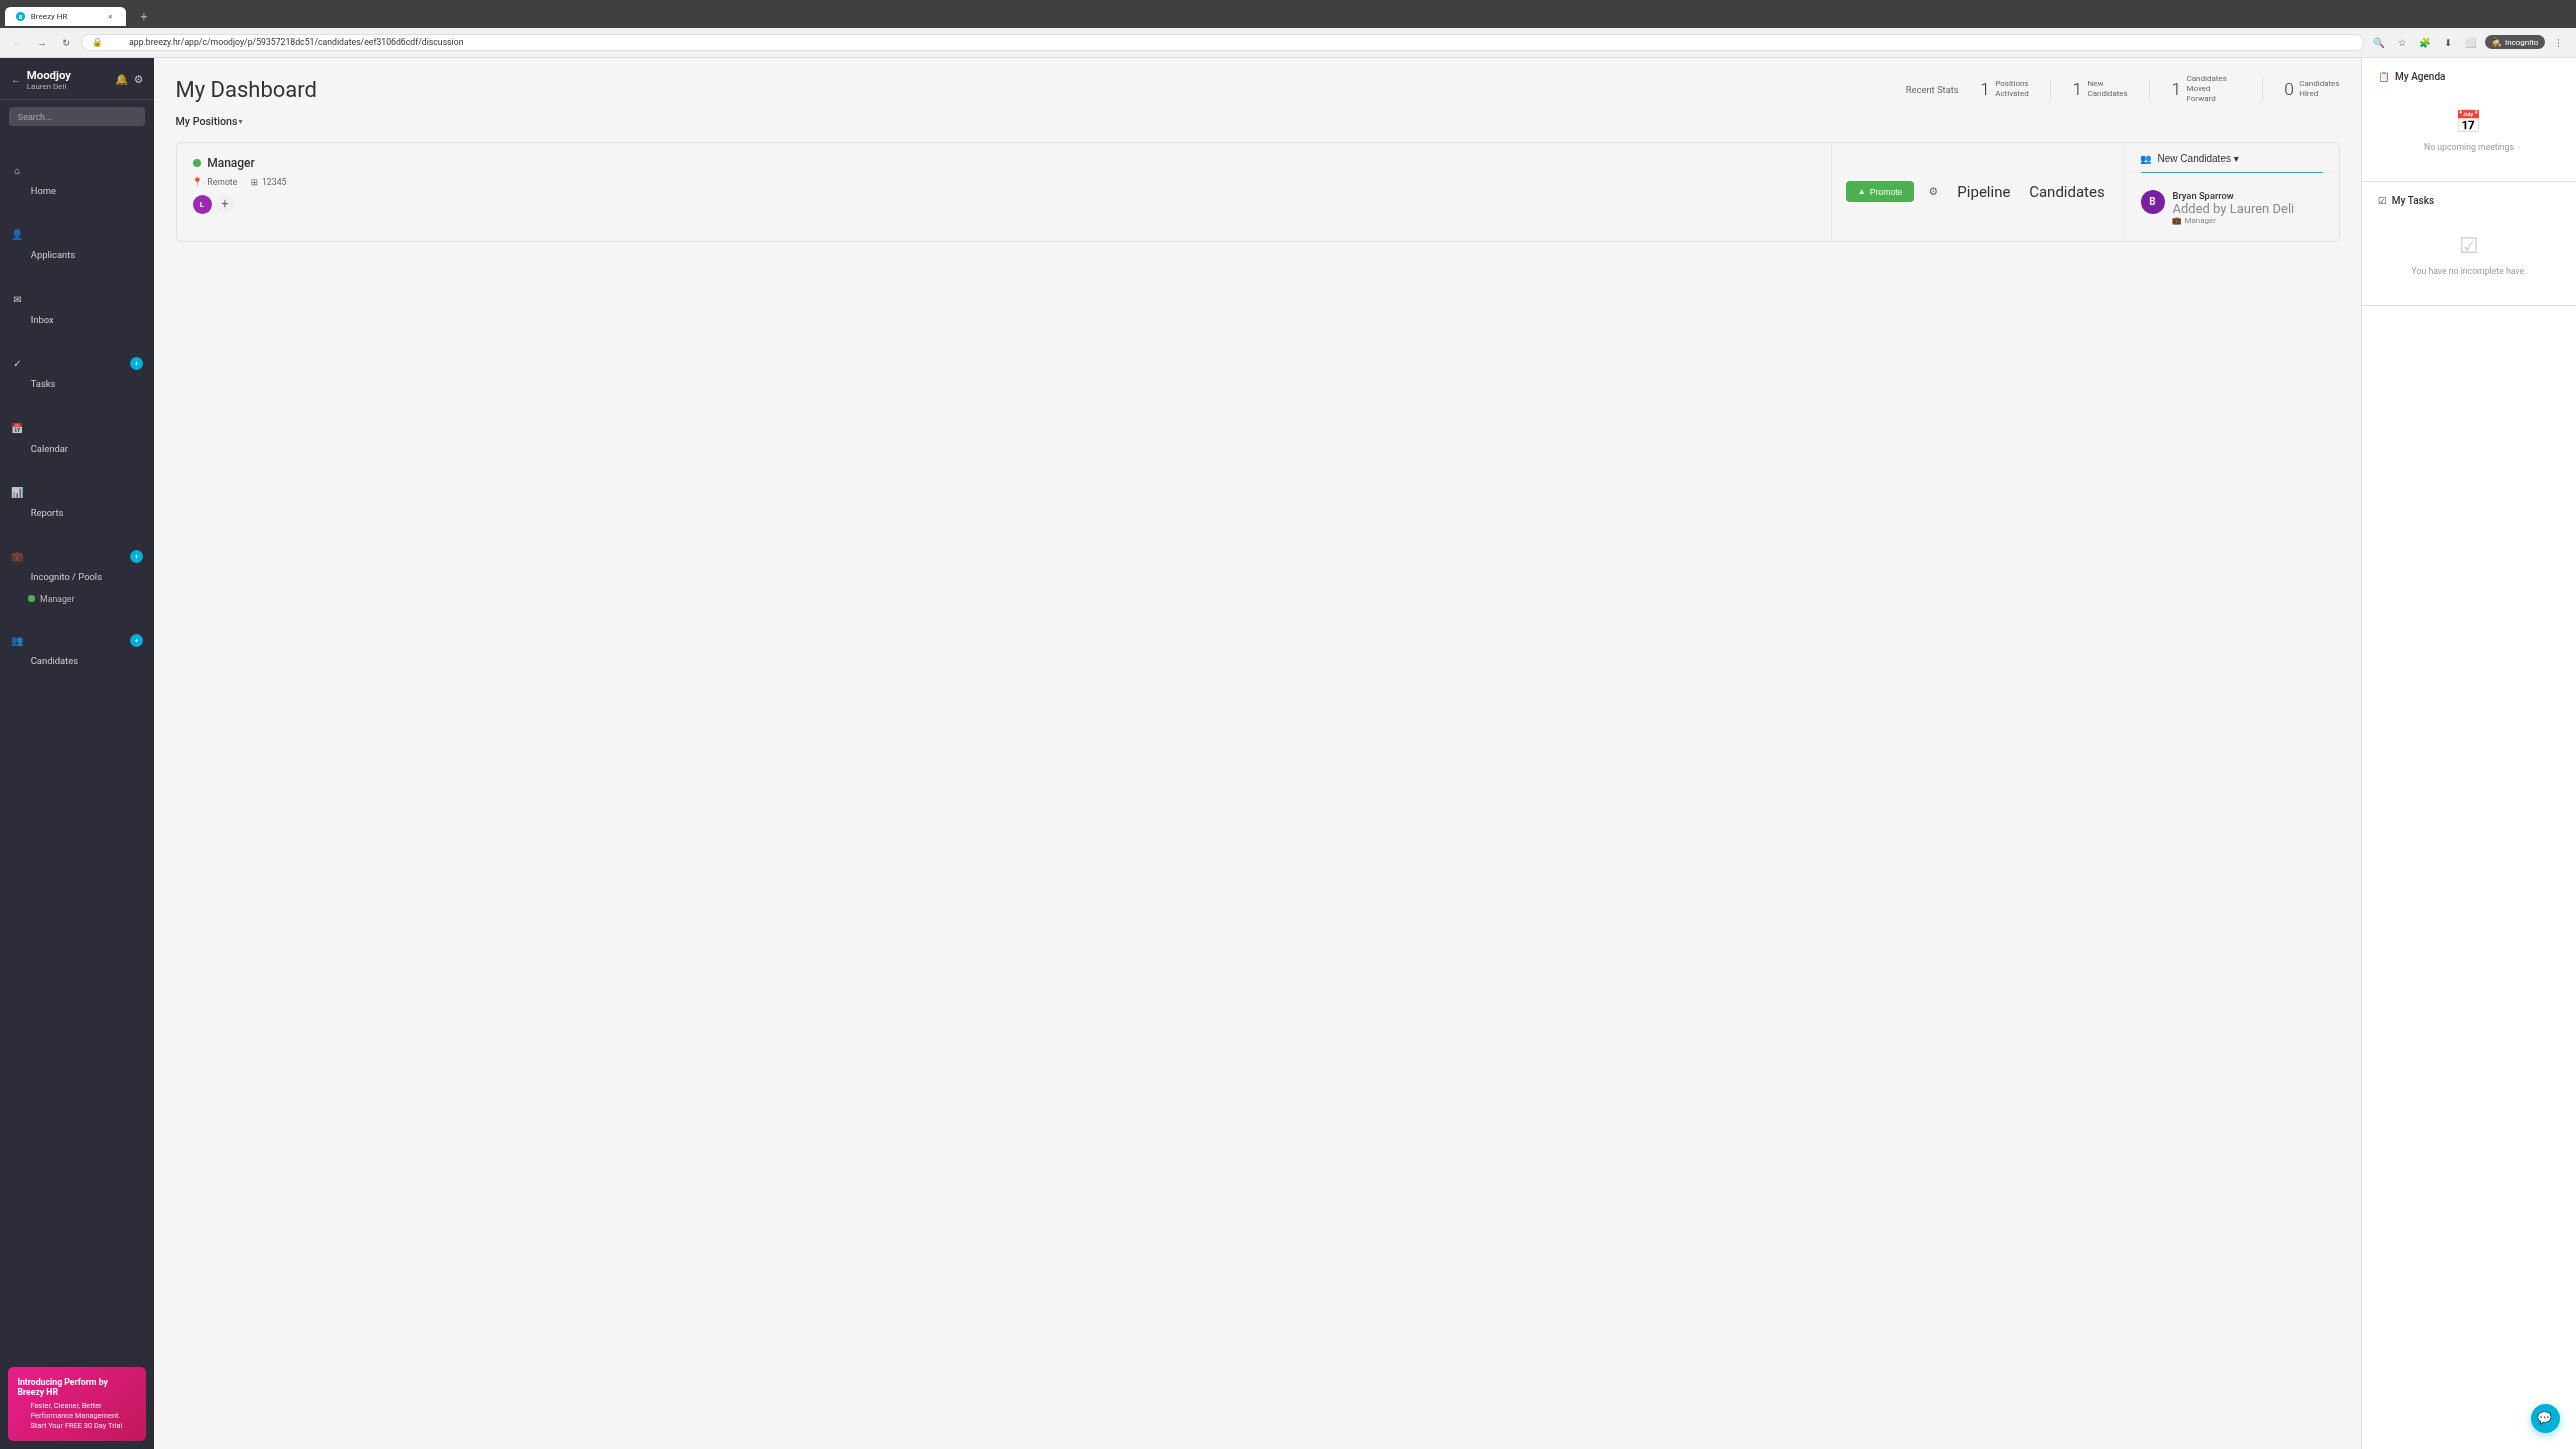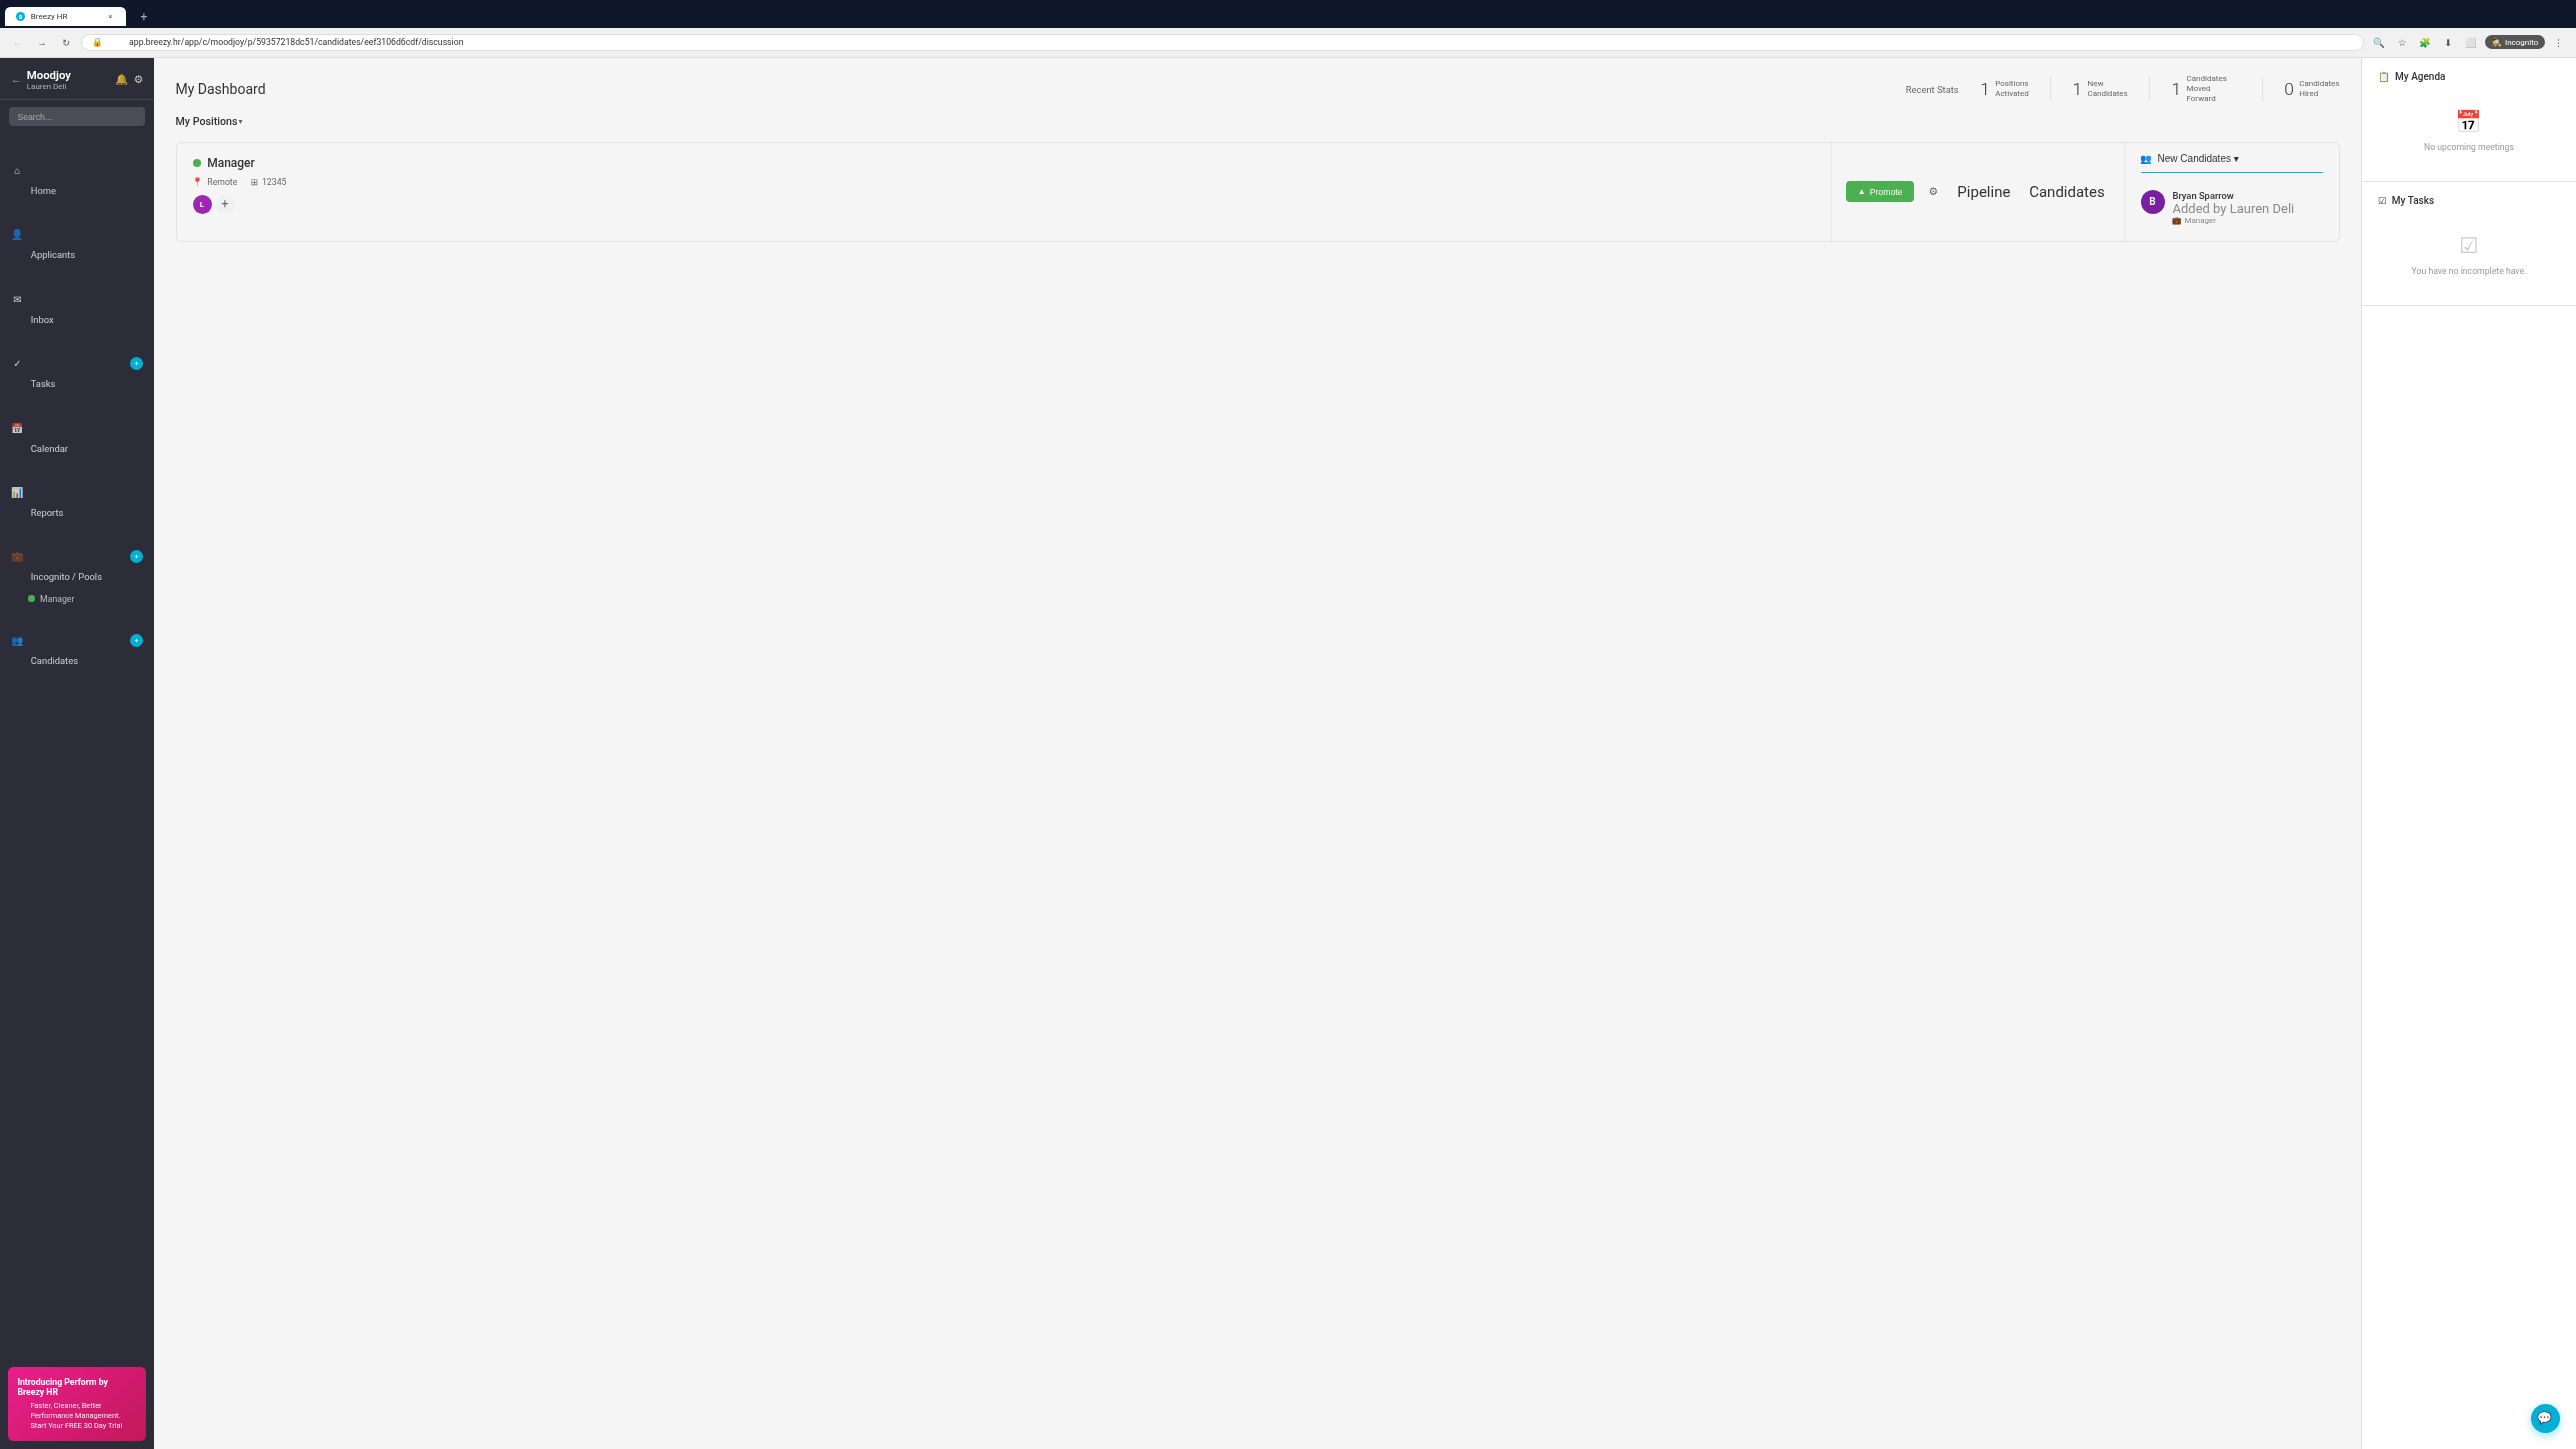--- a/index.html
+++ b/index.html
@@ -1,20 +1,20 @@
 <!DOCTYPE html>
 <html style="font-size:10.7px"><head>
   <meta charset="utf-8">
   <style>
     * { box-sizing: border-box; margin: 0; padding: 0; }
     body { font-family: -apple-system, BlinkMacSystemFont, 'Segoe UI', Roboto, sans-serif; background: #f5f5f5; display: flex; flex-direction: column; height: 100vh; overflow: hidden; }
 
     
     .browser-chrome { background: #2d2d2d; display: flex; flex-direction: column; }
-    .browser-tabs { background: #0f172a; display: flex; align-items: center; padding: 5.4px 5.4px 0; gap: 8px; height: 28px; }
+    .browser-tabs { background: #404040; display: flex; align-items: center; padding: 5.4px 5.4px 0; gap: 8px; height: 28px; }
     .browser-tab { background: #2d2d2d; border-radius: 5.4px 5.4px 0 0; padding: 4px 10.7px; display: flex; align-items: center; gap: 5.4px; min-width: 121px; max-width: 148px; }
     .browser-tab.active { background: #ffffff; }
     .tab-favicon { width: 9.4px; height: 9.4px; border-radius: 50%; background: #00b0d7; display: flex; align-items: center; justify-content: center; font-size: 5.4px; color: white; font-weight: bold; flex-shrink: 0; }
     .tab-title { font-size: 8px; color: #333; flex: 1; white-space: nowrap; overflow: hidden; text-overflow: ellipsis; }
     .tab-close { font-size: 8px; color: #666; cursor: pointer; width: 10.7px; height: 10.7px; display: flex; align-items: center; justify-content: center; border-radius: 50%; }
     .tab-new { width: 19px; height: 19px; display: flex; align-items: center; justify-content: center; color: #aaa; font-size: 12px; cursor: pointer; }
     .browser-nav { background: #f1f1f1; display: flex; align-items: center; padding: 4px 8px; gap: 5.4px; height: 29.5px; border-bottom: 0.7px solid #ddd; }
     .nav-btn { width: 19px; height: 19px; display: flex; align-items: center; justify-content: center; color: #555; cursor: pointer; border-radius: 50%; font-size: 9.4px; }
     .nav-btn.disabled { color: #ccc; cursor: default; }
     .address-bar { flex: 1; background: white; border: 0.7px solid #ddd; border-radius: 13.4px; padding: 2.7px 10.7px; font-size: 8.7px; color: #333; display: flex; align-items: center; gap: 5.4px; }
@@ -42,21 +42,21 @@
     .nav-item { display: flex; align-items: center; padding: 6.7px 10.7px; cursor: pointer; gap: 6.7px; font-size: 9.4px; color: rgba(255,255,255,0.75); position: relative; }
     .nav-item-icon { font-size: 10px; width: 13.4px; text-align: center; }
     .nav-item-label { flex: 1; margin-top: 40px; }
     .nav-item-badge { background: #00b0d7; color: white; width: 13.4px; height: 13.4px; border-radius: 50%; font-size: 7.4px; display: flex; align-items: center; justify-content: center; }
     .nav-sub-item { display: flex; align-items: center; padding: 4.7px 10.7px 4.7px 28px; cursor: pointer; font-size: 8.7px; color: rgba(255,255,255,0.65); gap: 5.4px; }
     .nav-sub-dot { width: 6.7px; height: 6.7px; border-radius: 50%; background: #4CAF50; flex-shrink: 0; }
     .sidebar-promo { margin: 8px; border-radius: 5.4px; background: linear-gradient(135deg, #e91e8c, #c2185b); padding: 9.4px; cursor: pointer; }
     .promo-title { font-size: 8.7px; font-weight: 700; color: white; margin-bottom: 4px; }
     .promo-desc { font-size: 7.4px; color: rgba(255,255,255,0.9); line-height: 1.4; margin-left: 13px; }
     .dashboard-header { padding: 16px 21.5px 10.7px; display: flex; align-items: center; justify-content: space-between; }
-    .dashboard-title { font-size: 14px; font-weight: 400; color: #333; }
+    .dashboard-title { font-size: 22px; font-weight: 400; color: #333; }
     .stats-section { display: flex; align-items: center; gap: 21.5px; }
     .recent-stats-label { font-size: 9.4px; color: #666; }
     .stat-item { display: flex; align-items: center; gap: 5.4px; }
     .stat-number { font-size: 17.4px; font-weight: 300; color: #333; }
     .stat-label { font-size: 8px; color: #666; line-height: 1.3; max-width: 54px; }
     .stat-divider { width: 0.7px; height: 24px; background: #e0e0e0; }
 
     
     .positions-section { padding: 0 21.5px 16px; }
     .section-header { display: flex; align-items: center; gap: 1px; margin-bottom: 13.4px; }

